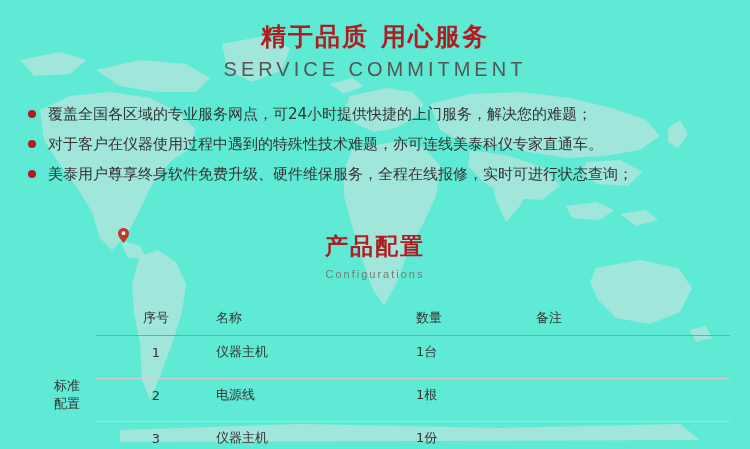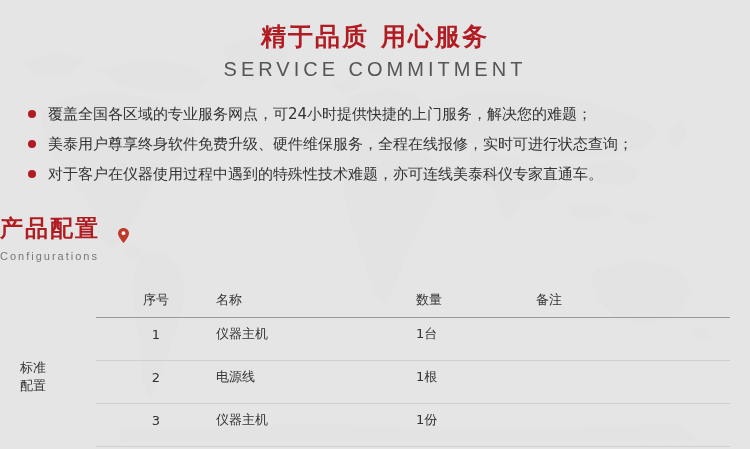--- a/index.html
+++ b/index.html
@@ -11,21 +11,21 @@
     height: 449px;
     font-family: "DejaVu Sans", "Liberation Sans", sans-serif;
     background: #ffffff;
     color: #333333;
     overflow: hidden;
   }
   #page {
     position: relative;
     width: 750px;
     height: 449px;
-    background: #e5e5e5;
+    background: #5eead4;
     overflow: hidden;
   }
   
   #worldmap {
     position: absolute;
     left: 0;
     top: 0;
     width: 750px;
     height: 449px;
     opacity: 0.5;
@@ -79,22 +79,22 @@
     position: absolute;
     left: 0;
     top: 11px;
     width: 8px;
     height: 8px;
     border-radius: 50%;
     background: #b01c22;
   }
   
   .config-header {
-    text-align: left;
-    margin-top: 24px;
+    text-align: center;
+    margin-top: 42px;
   }
   .config-title-cn {
     font-size: 23px;
     font-weight: bold;
     color: #b01c22;
     letter-spacing: 2px;
   }
   .config-title-en {
     margin-top: 6px;
     font-size: 11px;
@@ -140,21 +140,21 @@
     padding-left: 12px;
   }
   .col-note {
     padding-left: 12px;
   }
   .cell-spacer {
     width: 16px;
     border-bottom: none !important;
   }
   .group-cell {
-    text-align: left;
+    text-align: right;
     font-size: 13px;
     line-height: 18px;
     border-bottom: none !important;
     border-right: none;
   }
   .group-blank {
     border-bottom: none !important;
   }
   
   .pin {
@@ -220,25 +220,25 @@
       <div class="title-en">SERVICE COMMITMENT</div>
     </div>
 
     <ul class="bullets">
       <li>
         <span class="dot"></span>
         <span>覆盖全国各区域的专业服务网点，可24小时提供快捷的上门服务，解决您的难题；</span>
       </li>
       <li>
         <span class="dot"></span>
-        <span>美泰用户尊享终身软件免费升级、硬件维保服务，全程在线报修，实时可进行状态查询；</span>
+        <span>对于客户在仪器使用过程中遇到的特殊性技术难题，亦可连线美泰科仪专家直通车。</span>
       </li>
       <li>
         <span class="dot"></span>
-        <span>对于客户在仪器使用过程中遇到的特殊性技术难题，亦可连线美泰科仪专家直通车。</span>
+        <span>美泰用户尊享终身软件免费升级、硬件维保服务，全程在线报修，实时可进行状态查询；</span>
       </li>
     </ul>
 
     <div class="config-header">
       <div class="config-title-cn">产品配置</div>
       <div class="config-title-en">Configurations</div>
     </div>
 
     <table class="conf-table">
       <tbody>

